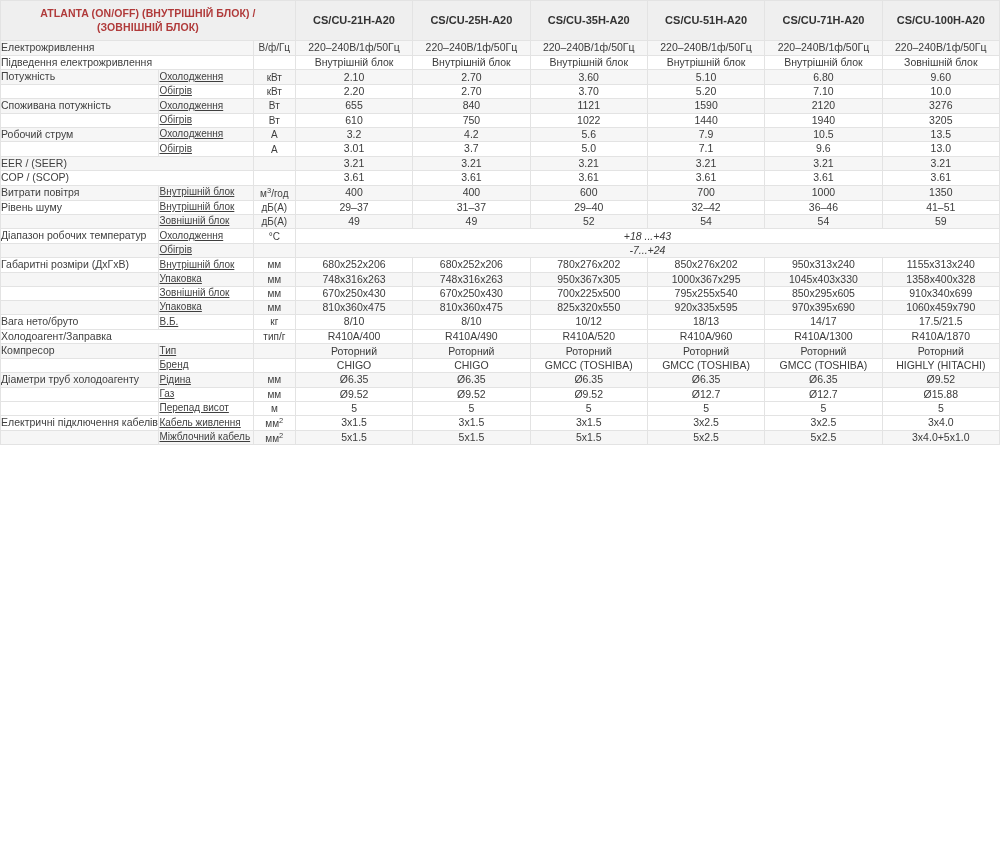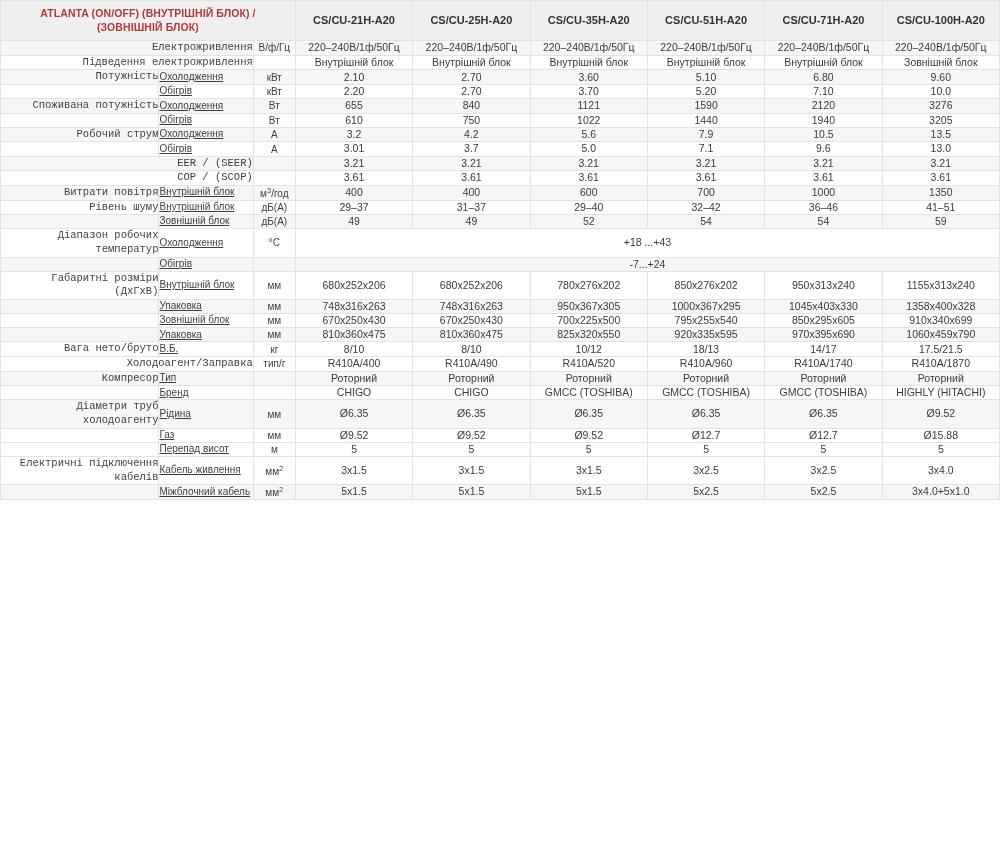--- a/index.html
+++ b/index.html
@@ -45,26 +45,25 @@
     color: #b03a3a;
     font-size: 10.5px;
     letter-spacing: .1px;
   }
   thead th.model {
     color: #333;
     font-size: 11px;
   }
 
   td.rowname {
-    text-align: right;
+    text-align: left;
     padding: 4px 6px 4px 9px;
     line-height: 1.3;
     font-size: 10.5px;
     color: #3f3f3f;
-    font-family: Liberation Mono, monospace;
   }
   td.sub {
     text-align: left;
     padding: 4px 5px 4px 8px;
     line-height: 1.25;
     font-size: 10px;
     color: #3f3f3f;
     text-decoration: underline;
   }
   td.unit {
@@ -78,20 +77,21 @@
     color: #3b3b3b;
     padding: 4px 2px;
     line-height: 1.25;
   }
   tr.zebra td { background: #f6f6f6; }
   tr.plain td { background: #ffffff; }
 
   td.span-all {
     text-align: center;
     font-size: 10.5px;
+    font-style: italic;
   }
   sup { font-size: 7.5px; vertical-align: super; }
 </style>
 </head>
 <body>
 
 <table class="spec">
   <colgroup>
     <col class="c-name">
       <col class="c-sub">
@@ -324,21 +324,21 @@
         <td class="val">14/17</td>
         <td class="val">17.5/21.5</td>
       </tr>
       <tr class="plain">
         <td class="rowname" colspan="2">Холодоагент/Заправка</td>
         <td class="unit">тип/г</td>
         <td class="val">R410A/400</td>
         <td class="val">R410A/490</td>
         <td class="val">R410A/520</td>
         <td class="val">R410A/960</td>
-        <td class="val">R410A/1740</td>
+        <td class="val">R410A/1300</td>
         <td class="val">R410A/1870</td>
       </tr>
       <tr class="zebra">
         <td class="rowname">Компресор</td>
         <td class="sub">Тип</td>
         <td class="unit"></td>
         <td class="val">Роторний</td>
         <td class="val">Роторний</td>
         <td class="val">Роторний</td>
         <td class="val">Роторний</td>

